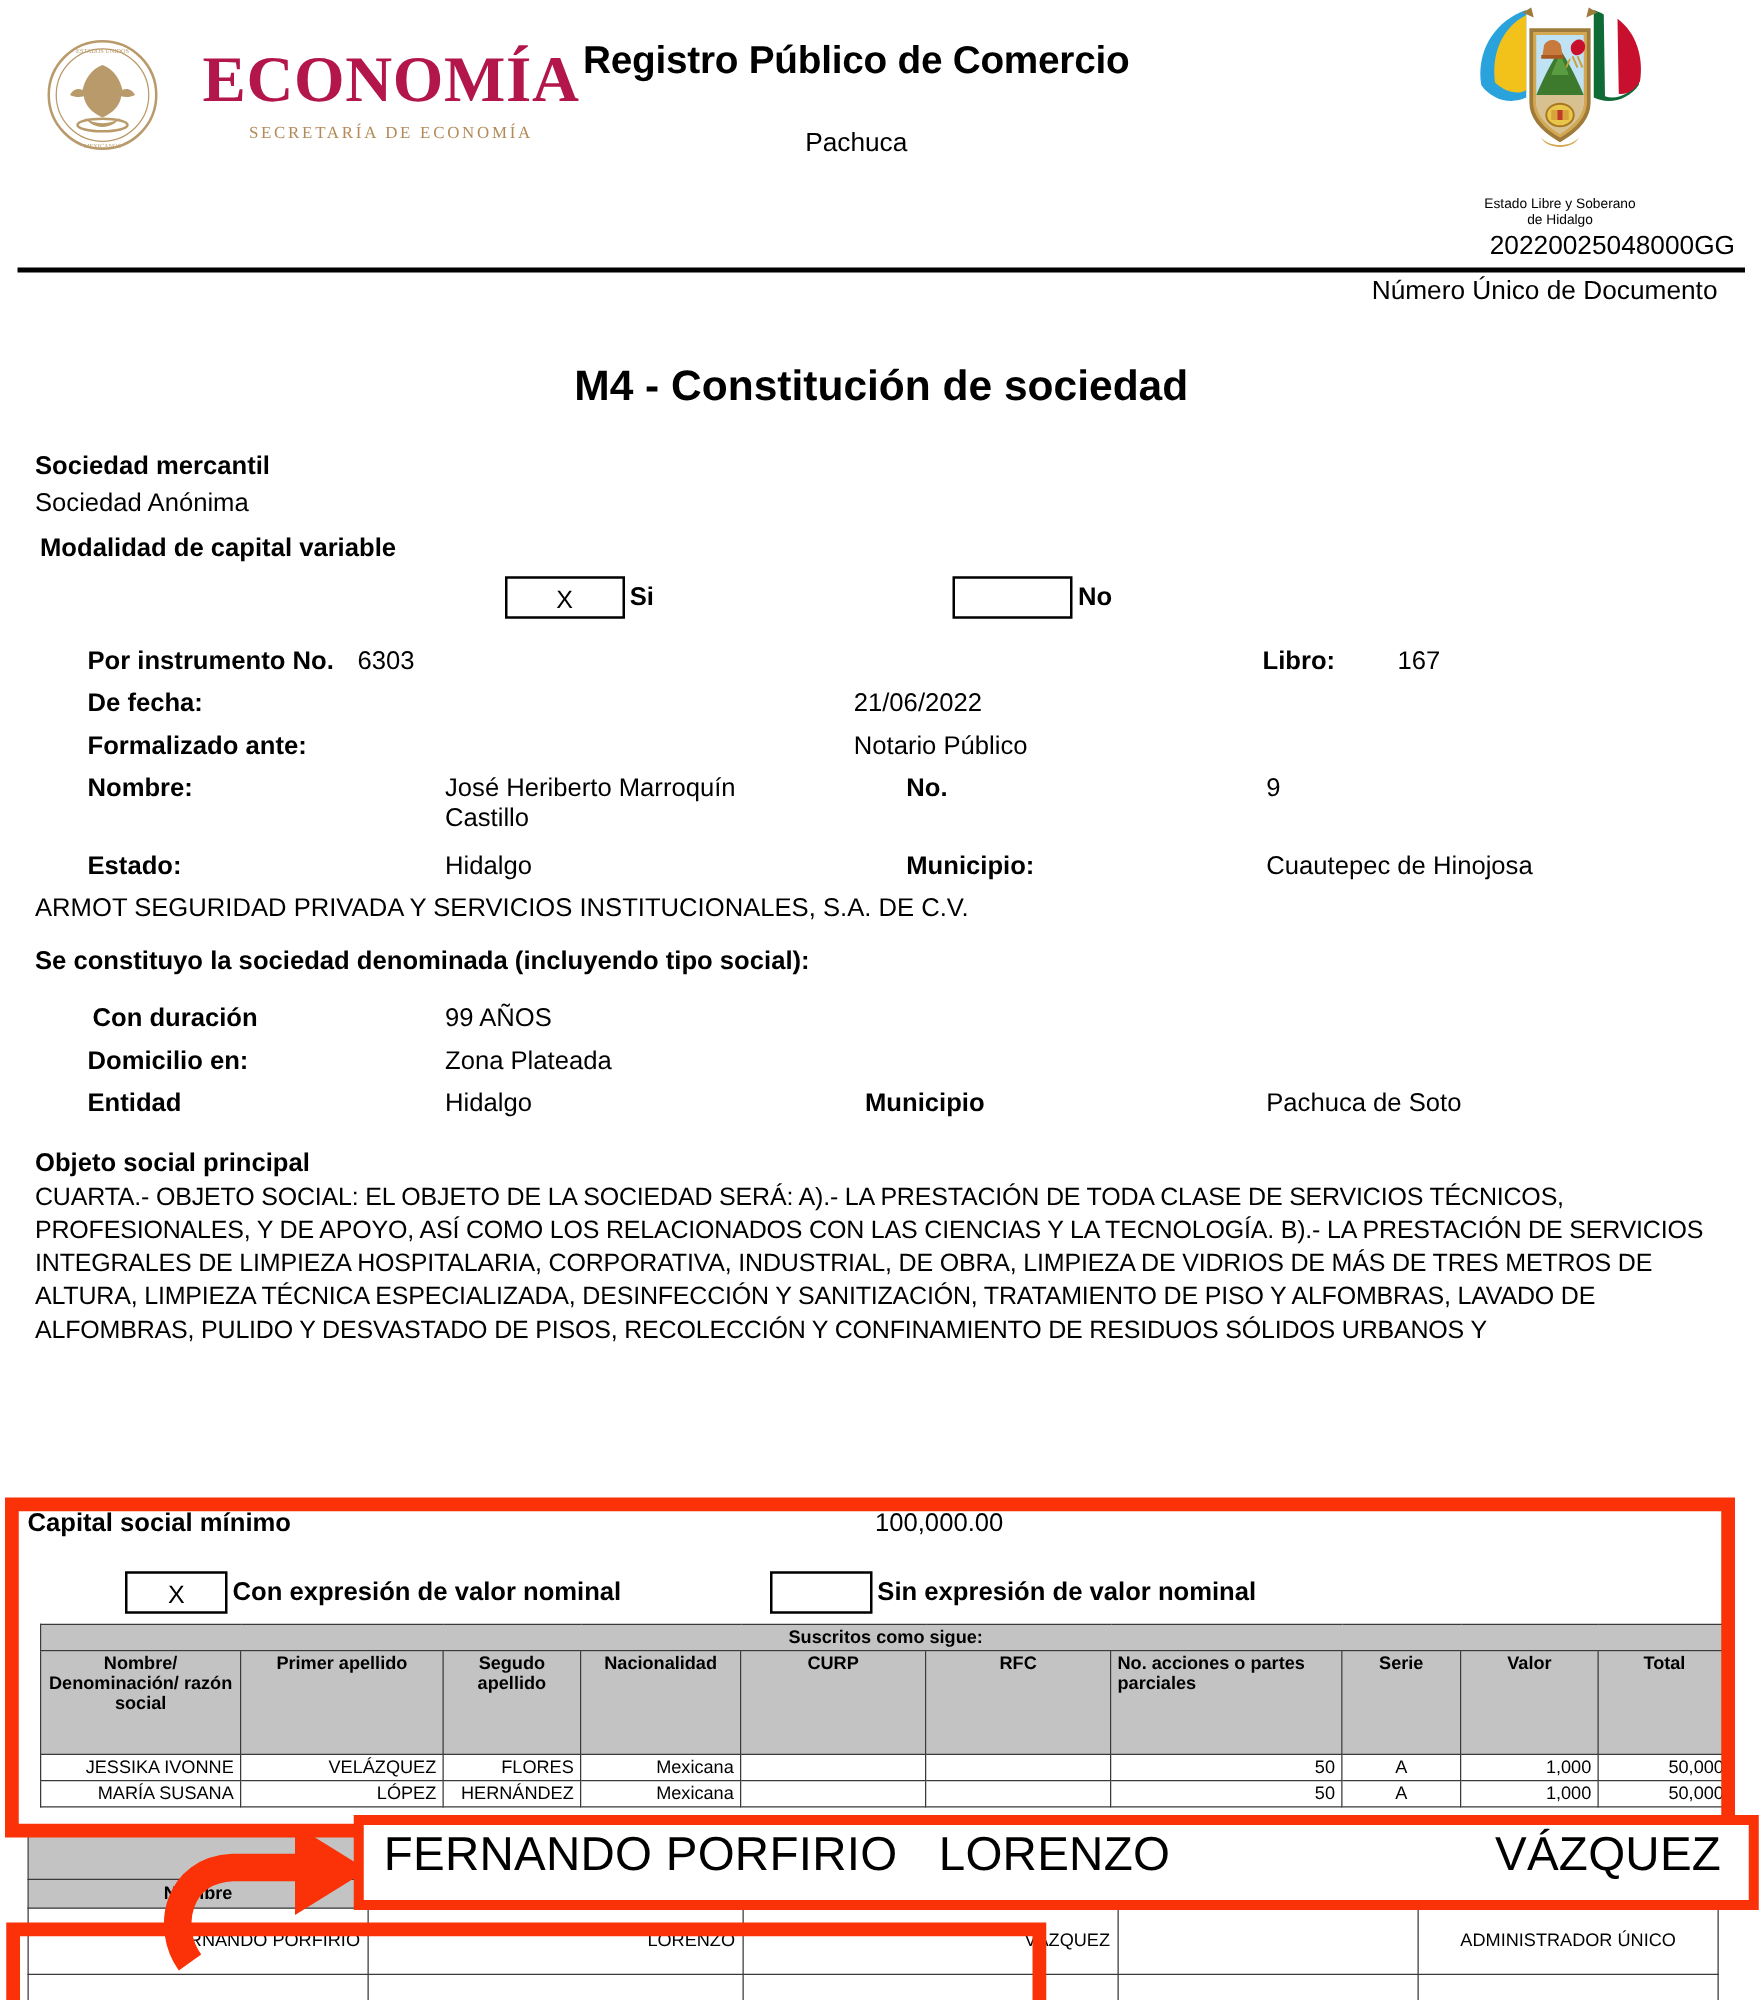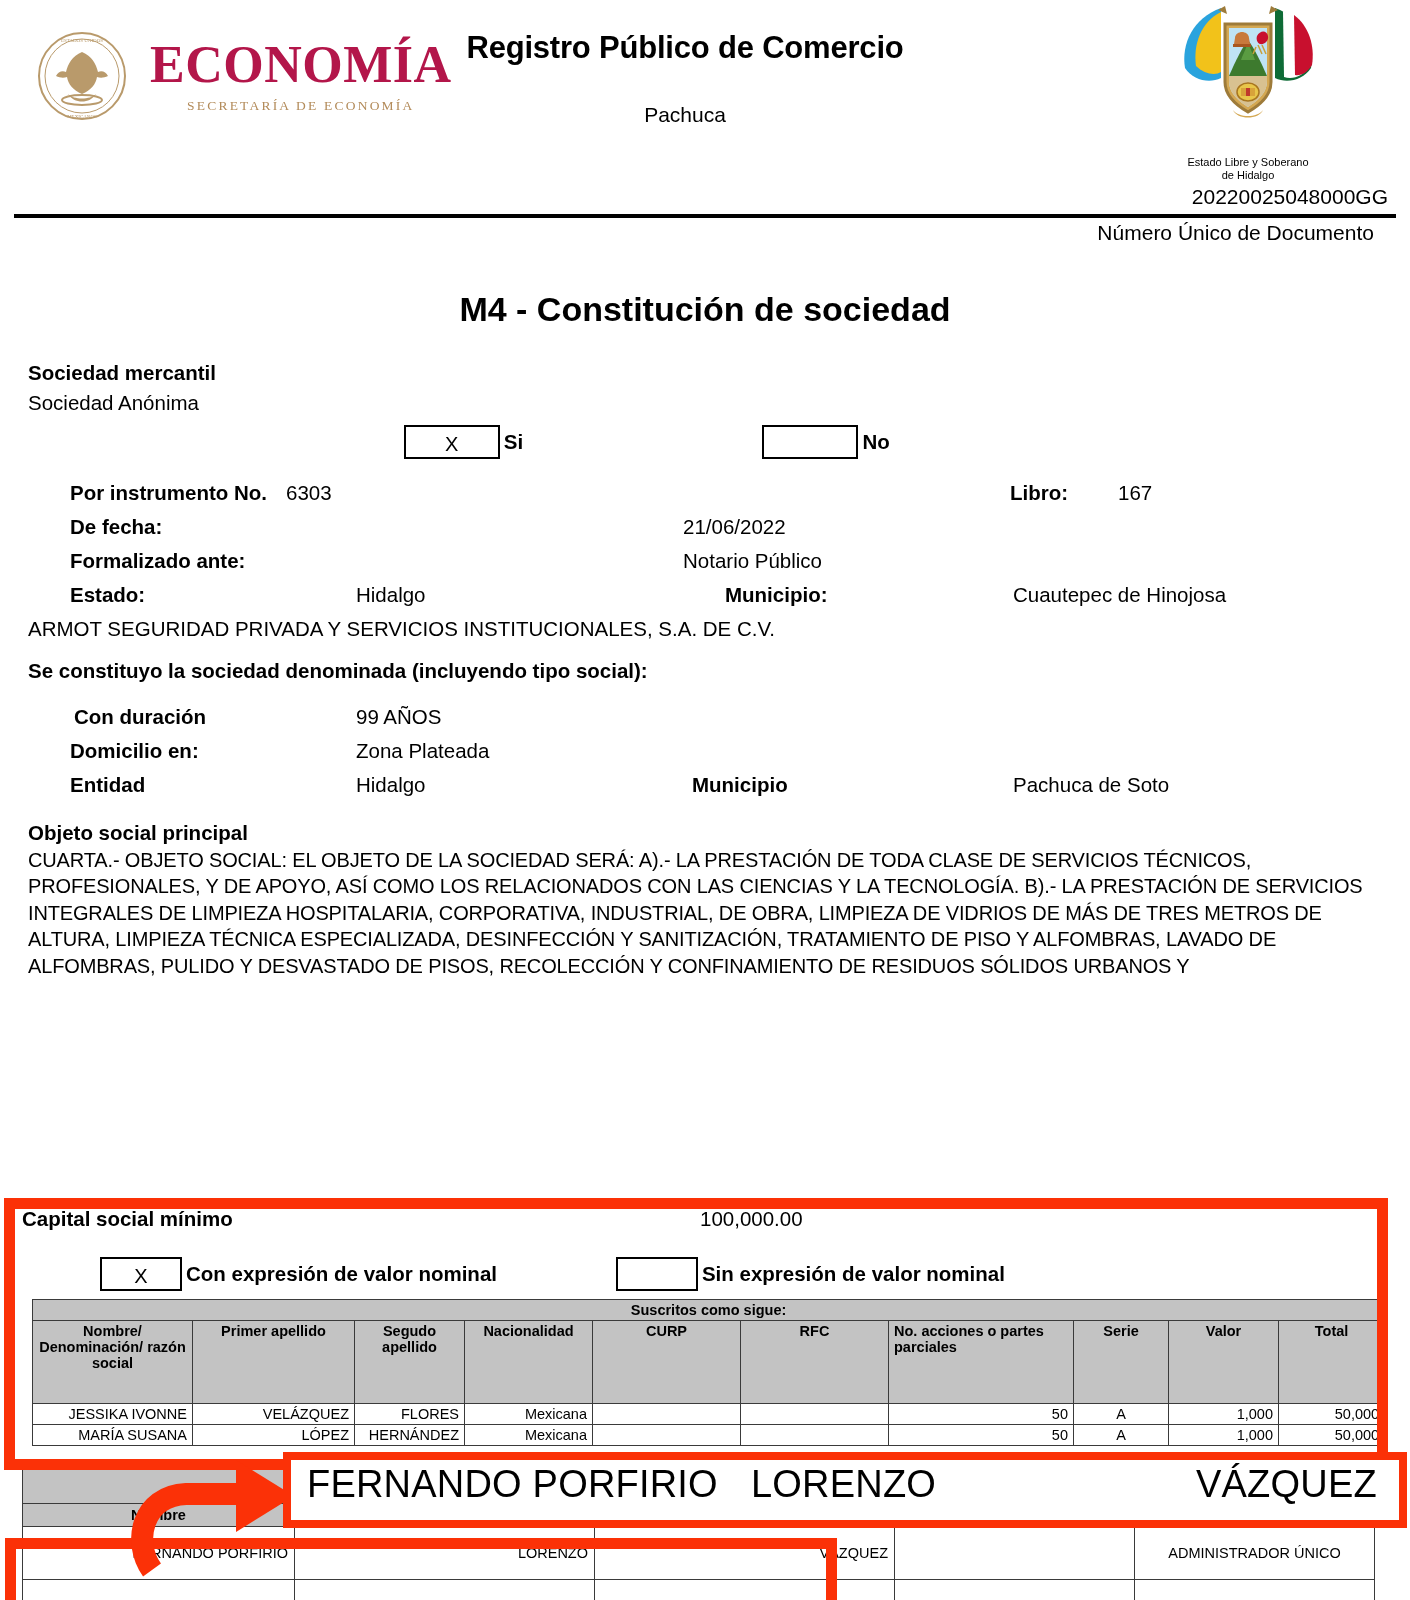--- a/index.html
+++ b/index.html
@@ -23,21 +23,21 @@
   .header {
     position: relative;
     height: 185px;
   }
   .logo-block {
     position: absolute;
     left: 28px;
     top: 30px;
     display: flex;
     align-items: center;
-    gap: 14px;
+    gap: 26px;
   }
   .eagle {
     width: 108px;
     height: 92px;
     flex: none;
   }
   .econ-words {
     display: flex;
     flex-direction: column;
     align-items: center;
@@ -370,20 +370,21 @@
     <div class="hr-thick"></div>
     <div class="uid-caption">Número Único de Documento</div>
   </div>
 
   <div class="doc-title">M4 - Constitución de sociedad</div>
 
   <div class="form">
 
     <div class="r-mercantil">Sociedad mercantil</div>
     <div class="r-anonima">Sociedad Anónima</div>
+    <div class="r-modalidad">Modalidad de capital variable</div>
 
     <div class="checkrow">
       <span style="display:inline-block;width:370px"></span>
       <span class="chkbox">X</span><span class="chklabel">Si</span>
       <span style="display:inline-block;width:228px"></span>
       <span class="chkbox"></span><span class="chklabel">No</span>
     </div>
 
     <div class="row">
       <span class="fld lbl-b" style="left:0">Por instrumento No.</span>
@@ -395,20 +396,26 @@
     <div class="row">
       <span class="fld lbl-b" style="left:0">De fecha:</span>
       <span class="fld" style="left:655px">21/06/2022</span>
     </div>
 
     <div class="row">
       <span class="fld lbl-b" style="left:0">Formalizado ante:</span>
       <span class="fld" style="left:655px">Notario Público</span>
     </div>
 
+    <div class="row" style="min-height:58px">
+      <span class="fld lbl-b" style="left:0">Nombre:</span>
+      <span class="fld" style="left:328px;width:300px">José Heriberto Marroquín Castillo</span>
+      <span class="fld lbl-b" style="left:655px">No.</span>
+      <span class="fld" style="left:985px">9</span>
+    </div>
 
     <div class="row">
       <span class="fld lbl-b" style="left:0">Estado:</span>
       <span class="fld" style="left:328px">Hidalgo</span>
       <span class="fld lbl-b" style="left:655px">Municipio:</span>
       <span class="fld" style="left:985px">Cuautepec de Hinojosa</span>
     </div>
 
     <div style="margin-top:4px">ARMOT SEGURIDAD PRIVADA Y SERVICIOS INSTITUCIONALES, S.A. DE C.V.</div>
     <div style="margin-top:18px;font-weight:bold">Se constituyo la sociedad denominada (incluyendo tipo social):</div>

